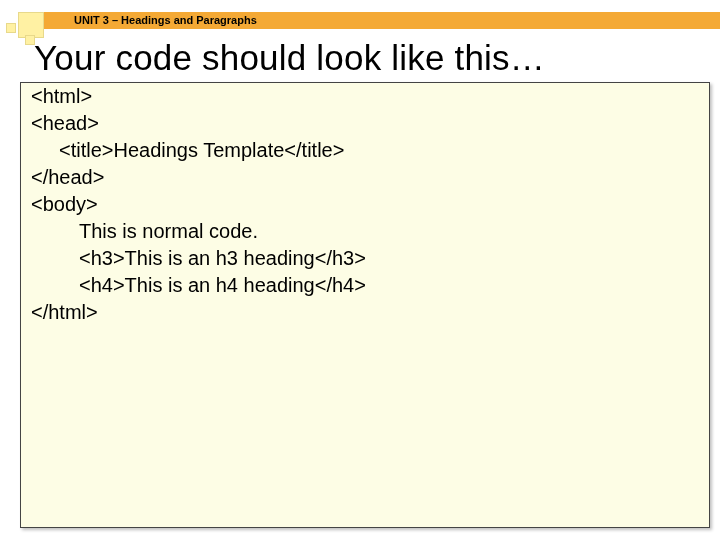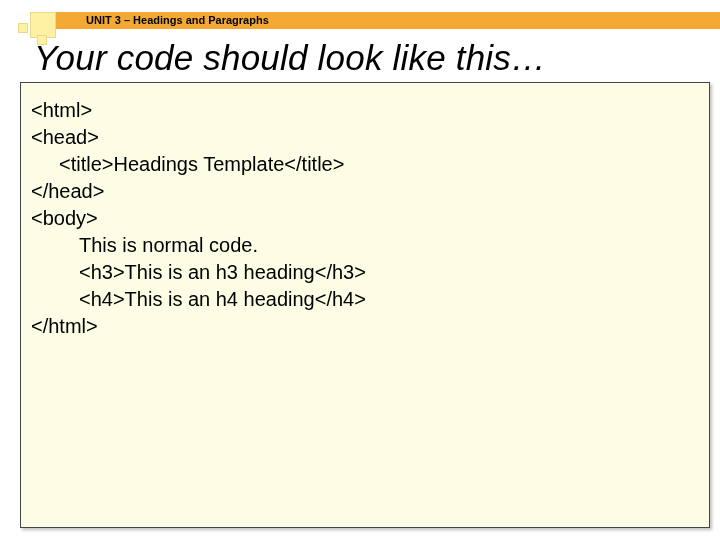--- a/index.html
+++ b/index.html
@@ -7,21 +7,20 @@
     width: 720px;
     height: 540px;
     background: #ffffff;
     font-family: Arial, Helvetica, sans-serif;
     overflow: hidden;
     position: relative;
   }
   .header-region {
     position: relative;
     height: 46px;
-    margin-left: 12px;
   }
   .orange-bar {
     position: absolute;
     top: 12px;
     left: 18px;
     right: 0;
     height: 17px;
     background: #f4a935;
   }
   .square-big {
@@ -60,32 +59,31 @@
     color: #000;
   }
   .title {
     position: absolute;
     top: 38px;
     left: 34px;
     font-size: 35px;
     font-weight: normal;
     color: #000;
     letter-spacing: 0.2px;
-    font-style: italic;
   }
   .code-box {
     position: absolute;
     top: 82px;
     left: 20px;
     right: 10px;
     bottom: 12px;
     background: #fdfde5;
     border: 1px solid #444;
     box-shadow: 2px 2px 3px rgba(0,0,0,0.25);
-    padding: 14px 10px 6px 10px;
+    padding: 0 10px 6px 10px;
     font-family: Arial, Helvetica, sans-serif;
     font-size: 20px;
     line-height: 1.35;
     color: #000;
   }
   .code-line { display: block; white-space: pre; }
   .ind1 { padding-left: 28px; }
   .ind2 { padding-left: 48px; }
 </style>
 </head>

